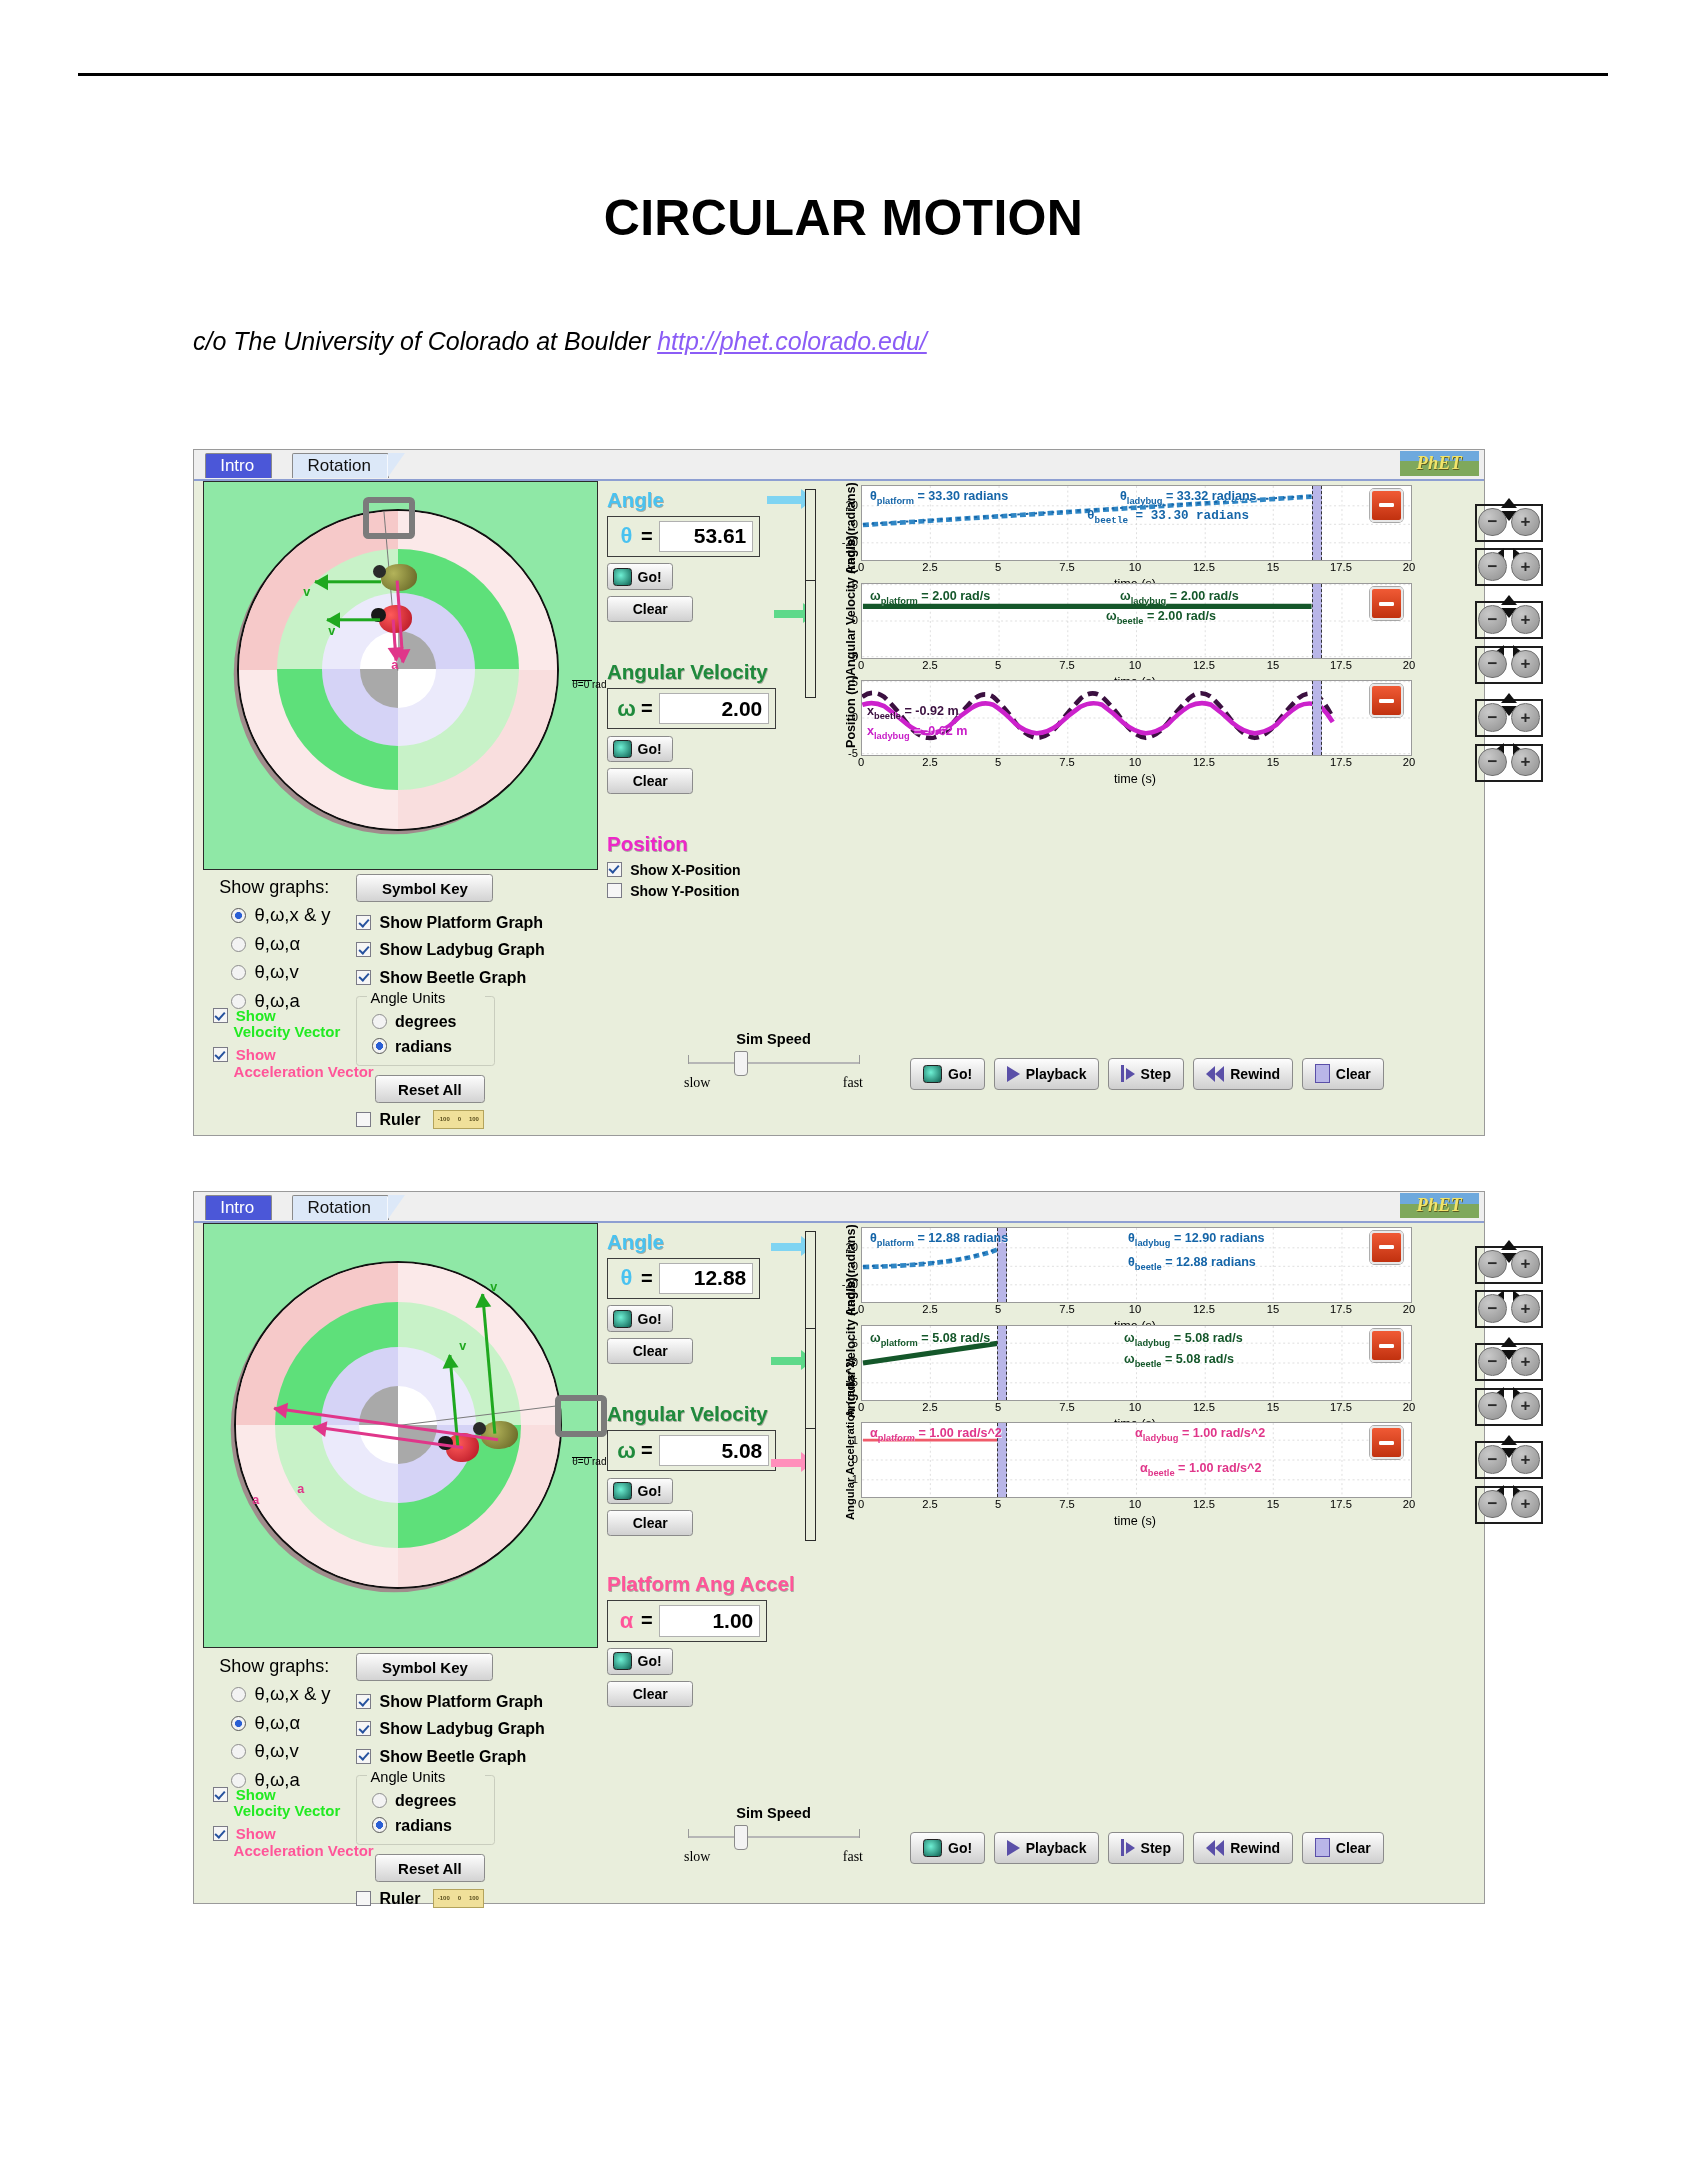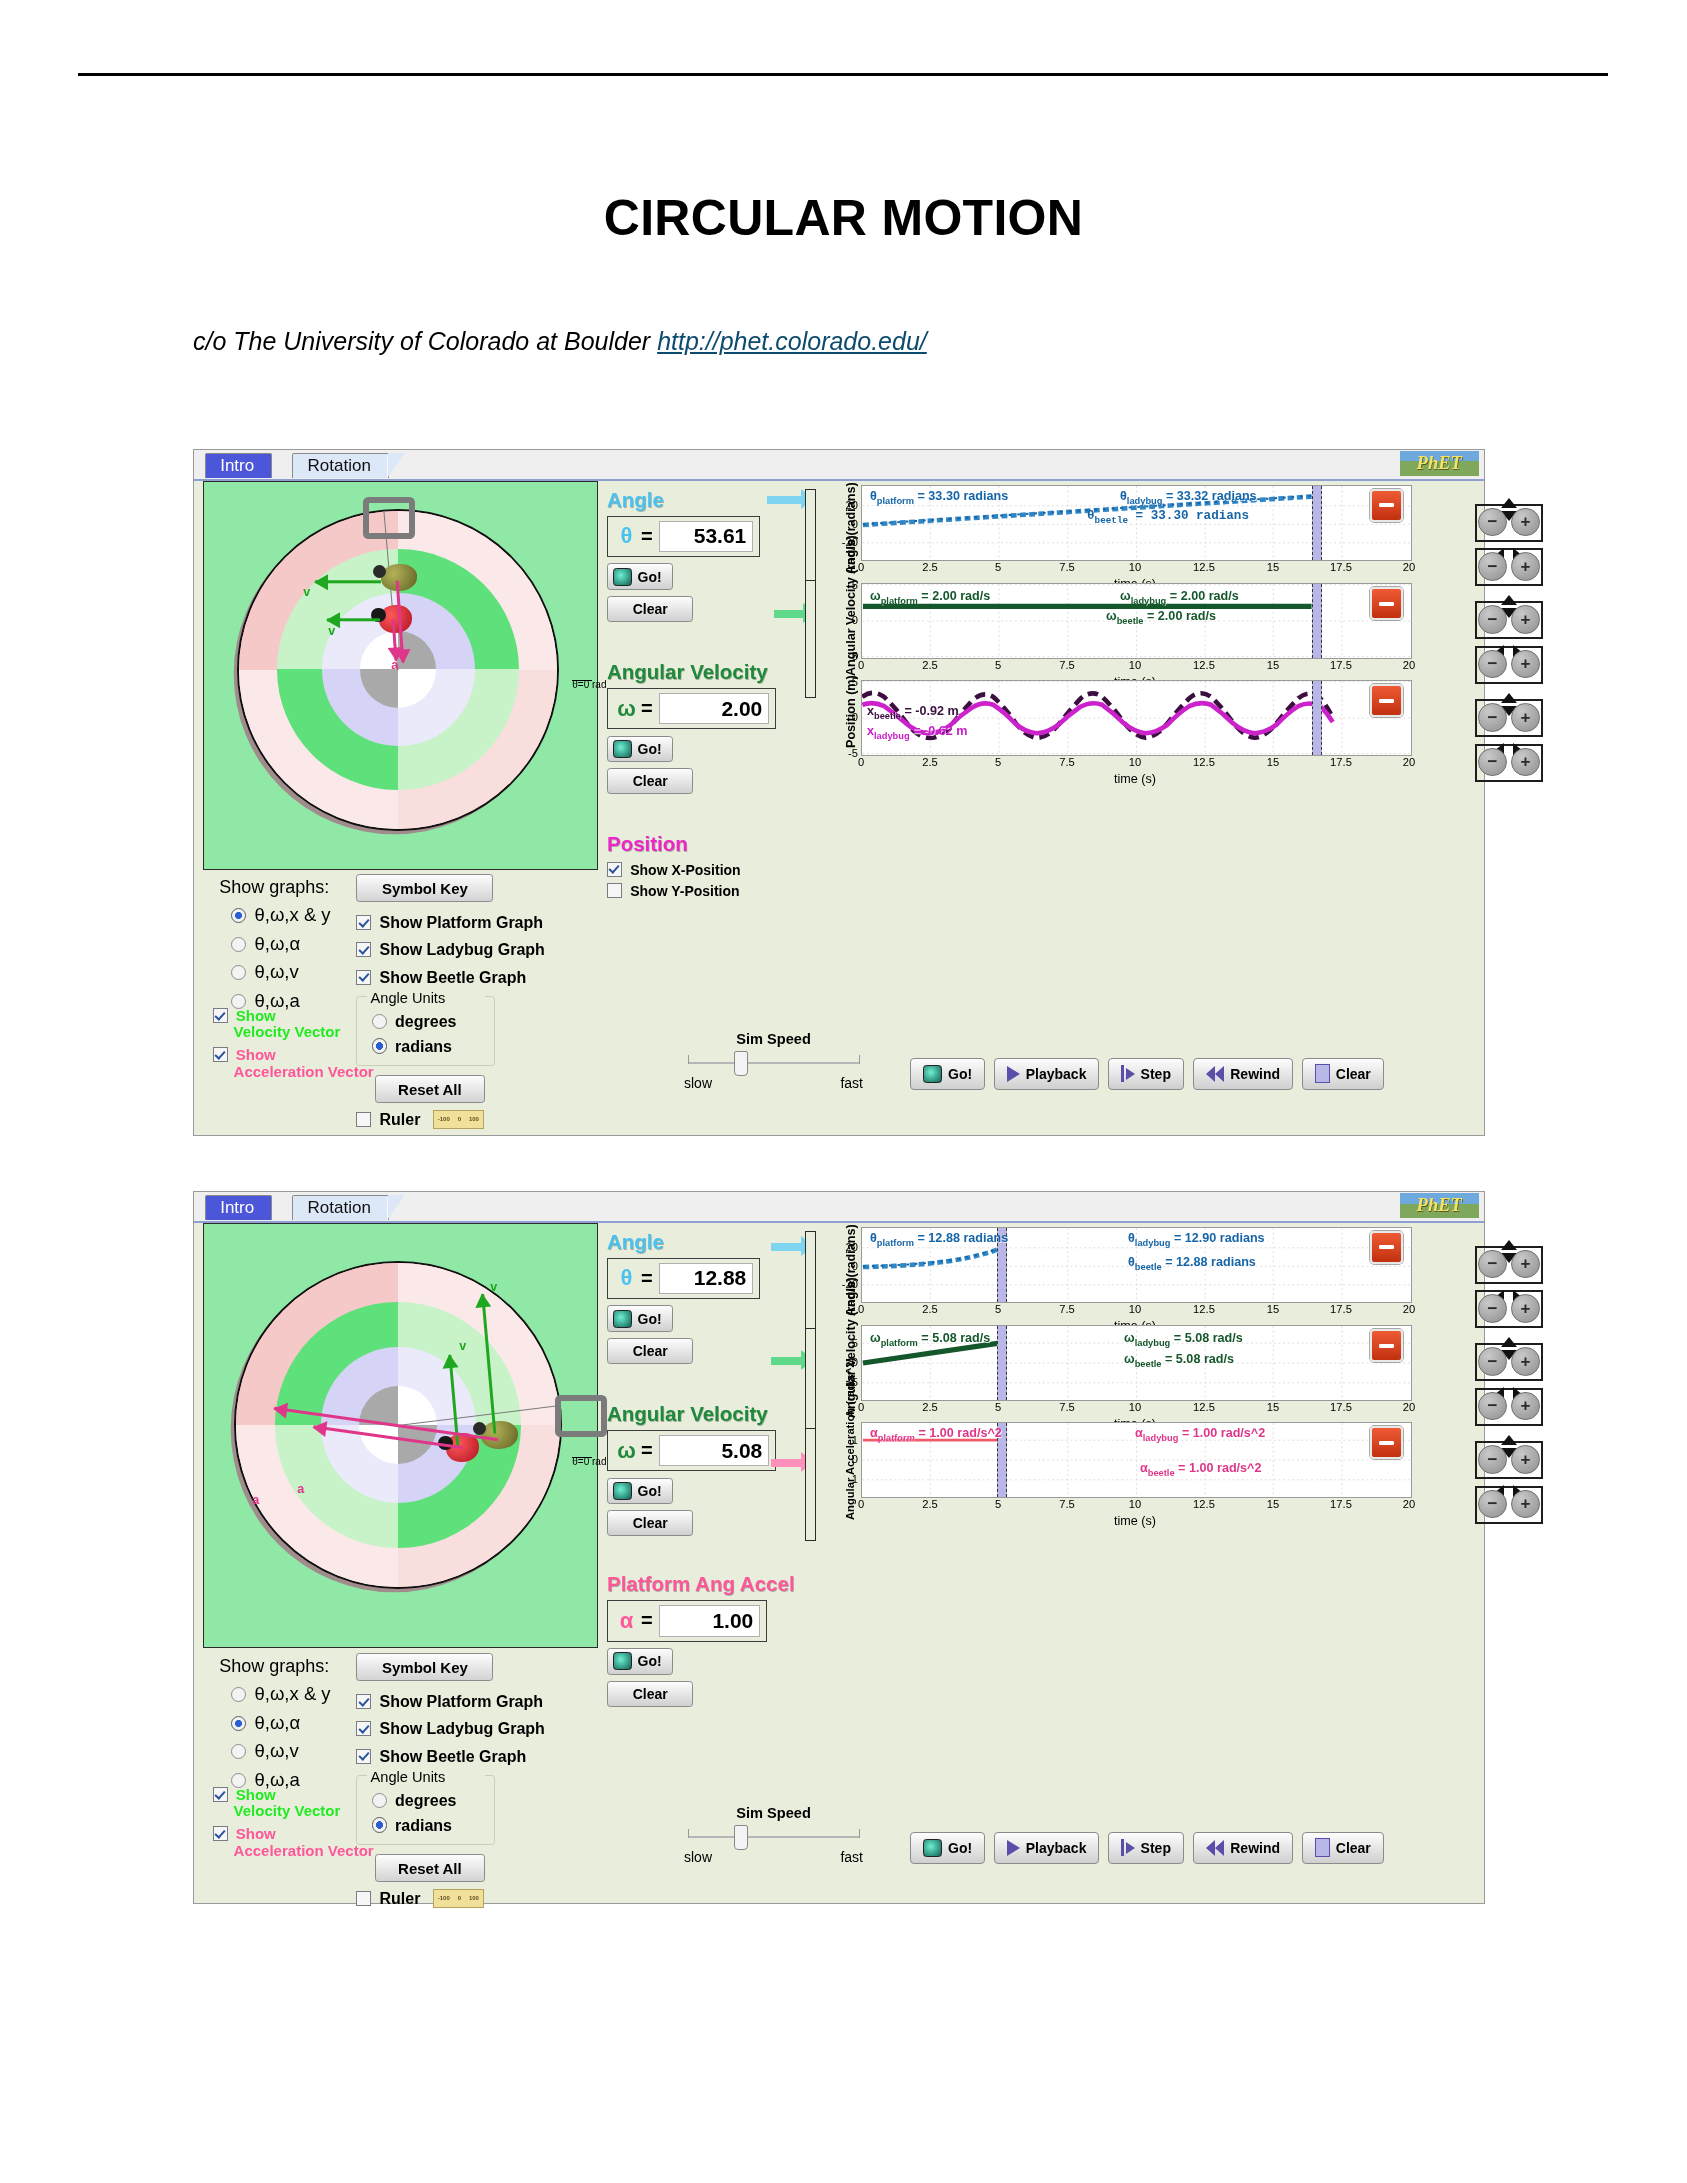--- a/index.html
+++ b/index.html
@@ -6,21 +6,21 @@
   body{width:1687px;height:2183px;font-family:"Liberation Sans",sans-serif;color:#000;position:relative;overflow:hidden;}
 
   
   .page{position:absolute;left:0;top:0;width:1687px;height:2183px;}
   .hr-top{position:absolute;left:78px;top:73px;width:1530px;height:2.6px;background:#000;}
   .doc-title{position:absolute;left:0;top:189px;width:1687px;text-align:center;
     font-size:50px;font-weight:bold;letter-spacing:0.3px;font-family:"Liberation Sans",sans-serif;}
   .intro-block{position:absolute;left:193px;top:327px;width:1257px;
     font-size:25px;line-height:1.18;font-style:italic;}
   .intro-block .b{font-weight:bold;}
-  .intro-block a{color:#0c4a6e;text-decoration:underline;}
+  .intro-block a{color:#8b5cf6;text-decoration:underline;}
   .intro-line{white-space:nowrap;}
 
   
   .sim{position:absolute;width:1290px;background:#e9eedc;border:0.7px solid #9a9a9a;}
   #sim1{left:193px;top:449px;height:685px;}
   #sim2{left:193px;top:1191px;height:711px;}
 
   .tabbar{position:relative;height:29px;background:#efefef;border-bottom:2.6px solid #8e9fd2;}
   .tab{position:absolute;top:2.6px;height:24px;line-height:24px;font-size:17px;
        padding:0 17px 0 14.6px;border:0.7px solid #8a8a8a;border-bottom:none;}
@@ -165,21 +165,21 @@
   .zoomrow .caret.rt{border-left:10.6px solid #111;border-top:8.6px solid transparent;
       border-bottom:8.6px solid transparent;border-right:none;left:36px;top:-2.6px;transform:none;}
 
   
   .simspeed{position:absolute;text-align:center;}
   .ss-title{font-size:14.6px;font-weight:bold;}
   .ss-track{position:relative;width:172px;height:2.6px;background:#b6b6b6;margin:14.6px auto 0;}
   .ss-knob{position:absolute;left:46px;top:-10.6px;width:12px;height:22.5px;background:#f3f3f3;
       border:0.7px solid #8a8a8a;border-radius:2px 2px 4px 4px;}
   .ss-end{position:absolute;top:-6.6px;width:0.7px;height:9.3px;background:#9a9a9a;}
-  .ss-labels{display:flex;justify-content:space-between;width:179px;margin:10.6px auto 0;font-size:14px;}
+  .ss-labels{display:flex;justify-content:space-between;width:179px;margin:10.6px auto 0;font-size:14px;font-family:Liberation Serif, serif;}
   .pbbar{position:absolute;display:flex;gap:8.6px;}
   .pbbtn{display:flex;align-items:center;gap:6px;background:linear-gradient(#fdfdfd,#cfcfcf);
       border:0.7px solid #8b8b8b;border-radius:4px;padding:5.3px 12px;font-size:14px;font-weight:bold;}
   .ic-tri{width:0;height:0;border-left:13.2px solid #5a4fa8;border-top:8.6px solid transparent;border-bottom:8.6px solid transparent;}
   .ic-step{display:flex;align-items:center;gap:1.3px;}
   .ic-step i{display:block;width:3.3px;height:17px;background:#5a4fa8;}
   .ic-rew{display:flex;align-items:center;gap:0.7px;}
   .ic-rew i{display:block;width:0;height:0;border-right:9.3px solid #5a4fa8;
       border-top:8.6px solid transparent;border-bottom:8.6px solid transparent;}
   .ic-stop{width:13.2px;height:17px;background:#b9b6e8;border:1.3px solid #5a4fa8;}

